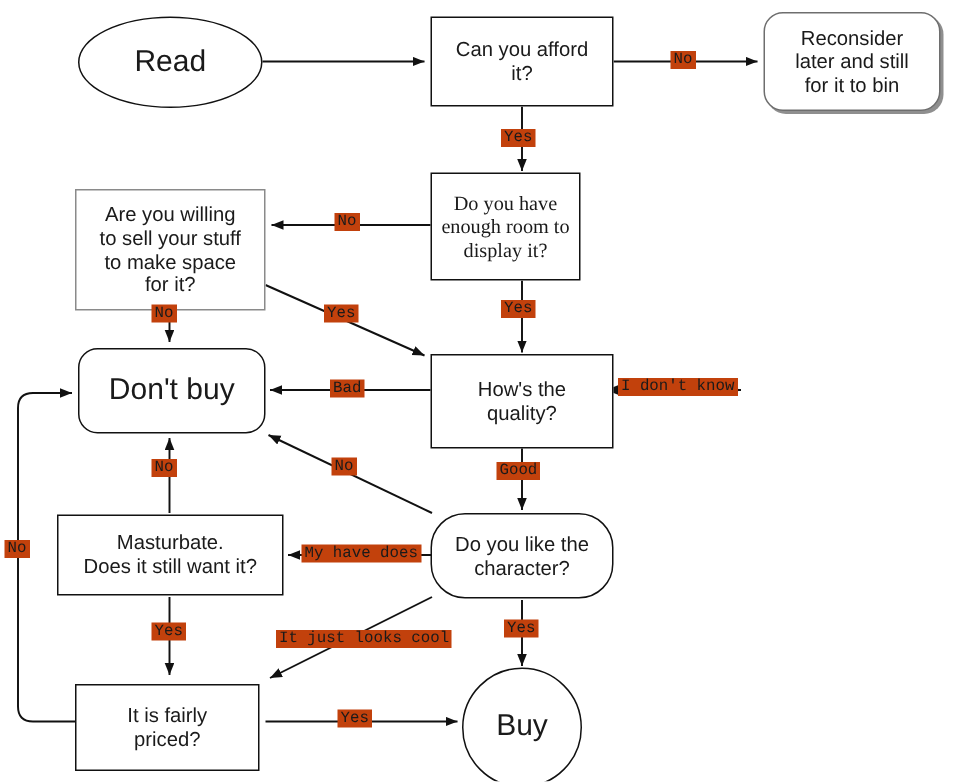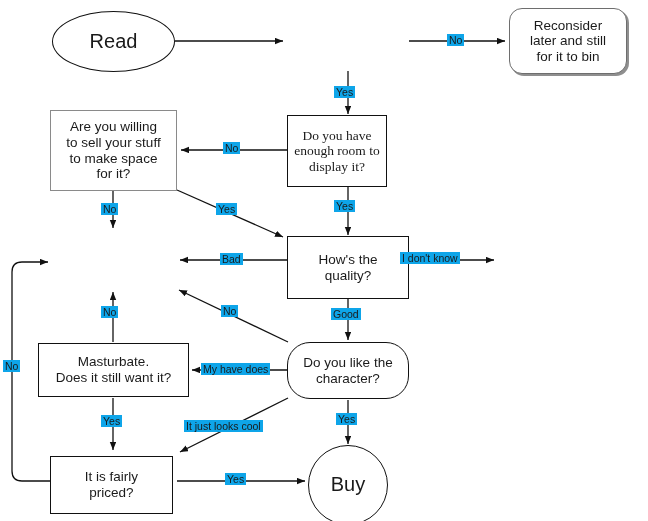--- a/index.html
+++ b/index.html
@@ -57,25 +57,25 @@
     border-radius: 50%;
   }
   .circle {
     border: 1.4px solid #111111;
     border-radius: 50%;
   }
   .edge-label {
     position: absolute;
     font-size: 10.5px;
     color: #1a1a1a;
-    background: #0ea5e9;
+    background: #c2410c;
     padding: 0 2px;
     white-space: nowrap;
     z-index: 3;
-    font-family: Liberation Sans, sans-serif;
+    font-family: Liberation Mono, monospace;
   }
   .fs20 { font-size: 20px; }
   .fs13 { font-size: 13.5px; }
   .fs12 { font-size: 12.5px; }
 </style>
 </head>
 <body>
 
 <div id="canvas">
 
@@ -125,40 +125,47 @@
       <path d="M177,481 L305,481" marker-end="url(#ah)"></path>
 
       <path d="M50,481 L22,481 Q12,481 12,471 L12,272 Q12,262 22,262 L48,262" marker-end="url(#ah)"></path>
     </g>
   </svg>
 
   <div class="node ellipse fs20" style="left:52px; top:11px; width:123px; height:61px;">
     <span>Read</span>
   </div>
 
+  <div class="node rect fs13" style="left:287px; top:11px; width:122px; height:60px;">
+    <span>Can you afford
+it?</span>
+  </div>
 
   <div class="node shadowed fs13" style="left:509px; top:8px; width:118px; height:66px;">
     <span>Reconsider
 later and still
 for it to bin</span>
   </div>
 
   <div class="node rect fs13" style="left:287px; top:115px; width:100px; height:72px;font-family:Liberation Serif, serif;">
     <span>Do you have
 enough room to
 display it?</span>
   </div>
 
-  <div class="node rect-gray fs13" style="left:50px; top:110px; width:127px; height:81px;">
+  <div class="node rect-gray fs13" style="left:50px; top:126px; width:127px; height:81px;">
     <span>Are you willing
 to sell your stuff
 to make space
 for it?</span>
   </div>
 
+  <div class="node rounded fs20" style="left:52px; top:232px; width:125px; height:57px;">
+    <span>Don't buy</span>
+  </div>
 
   <div class="node rect fs13" style="left:287px; top:236px; width:122px; height:63px;">
     <span>How's the
 quality?</span>
   </div>
 
 
   <div class="node rect fs13" style="left:38px; top:343px; width:151px; height:54px;">
     <span>Masturbate.
 Does it still want it?</span>
@@ -185,21 +192,21 @@
   <div class="edge-label" style="left:223px; top:142px;">No</div>
 
   <div class="edge-label" style="left:334px; top:200px;">Yes</div>
 
   <div class="edge-label" style="left:101px; top:203px;">No</div>
 
   <div class="edge-label" style="left:216px; top:203px;">Yes</div>
 
   <div class="edge-label" style="left:220px; top:253px;">Bad</div>
 
-  <div class="edge-label" style="left:400px; top:252px;">I don't know</div>
+  <div class="edge-label" style="left:412px; top:252px;">I don't know</div>
 
   <div class="edge-label" style="left:331px; top:308px;">Good</div>
 
   <div class="edge-label" style="left:221px; top:305px;">No</div>
 
   <div class="edge-label" style="left:201px; top:363px;">My have does</div>
 
   <div class="edge-label" style="left:336px; top:413px;">Yes</div>
 
   <div class="edge-label" style="left:184px; top:420px;">It just looks cool</div>

